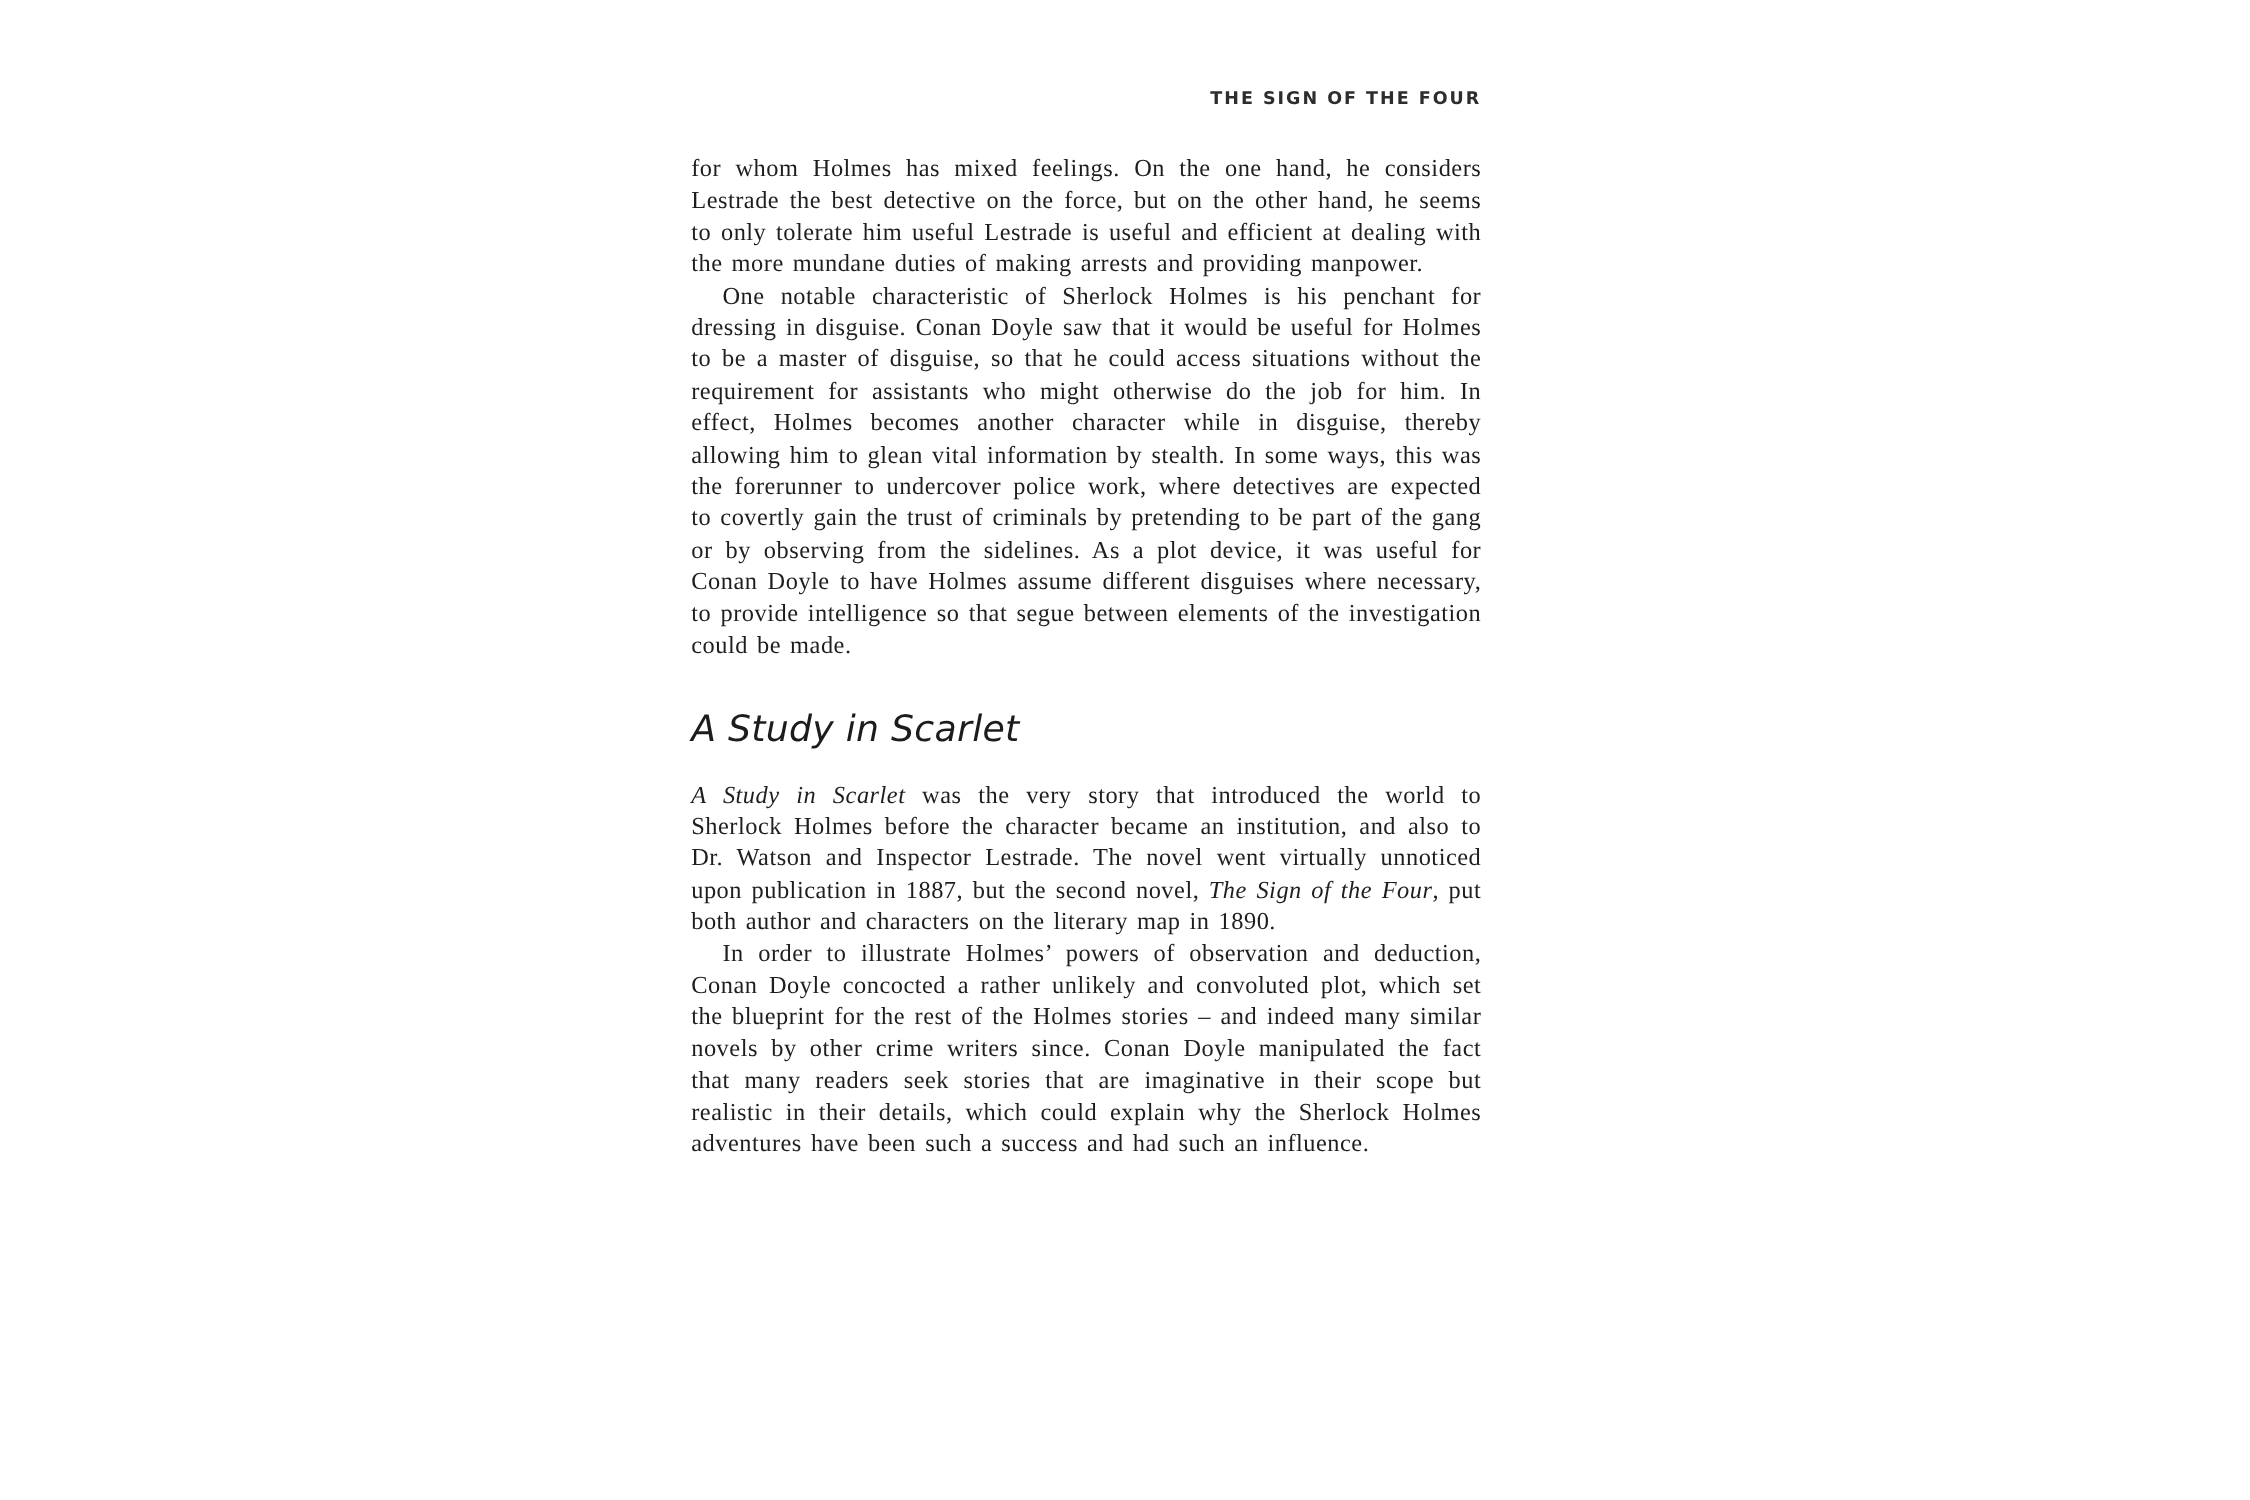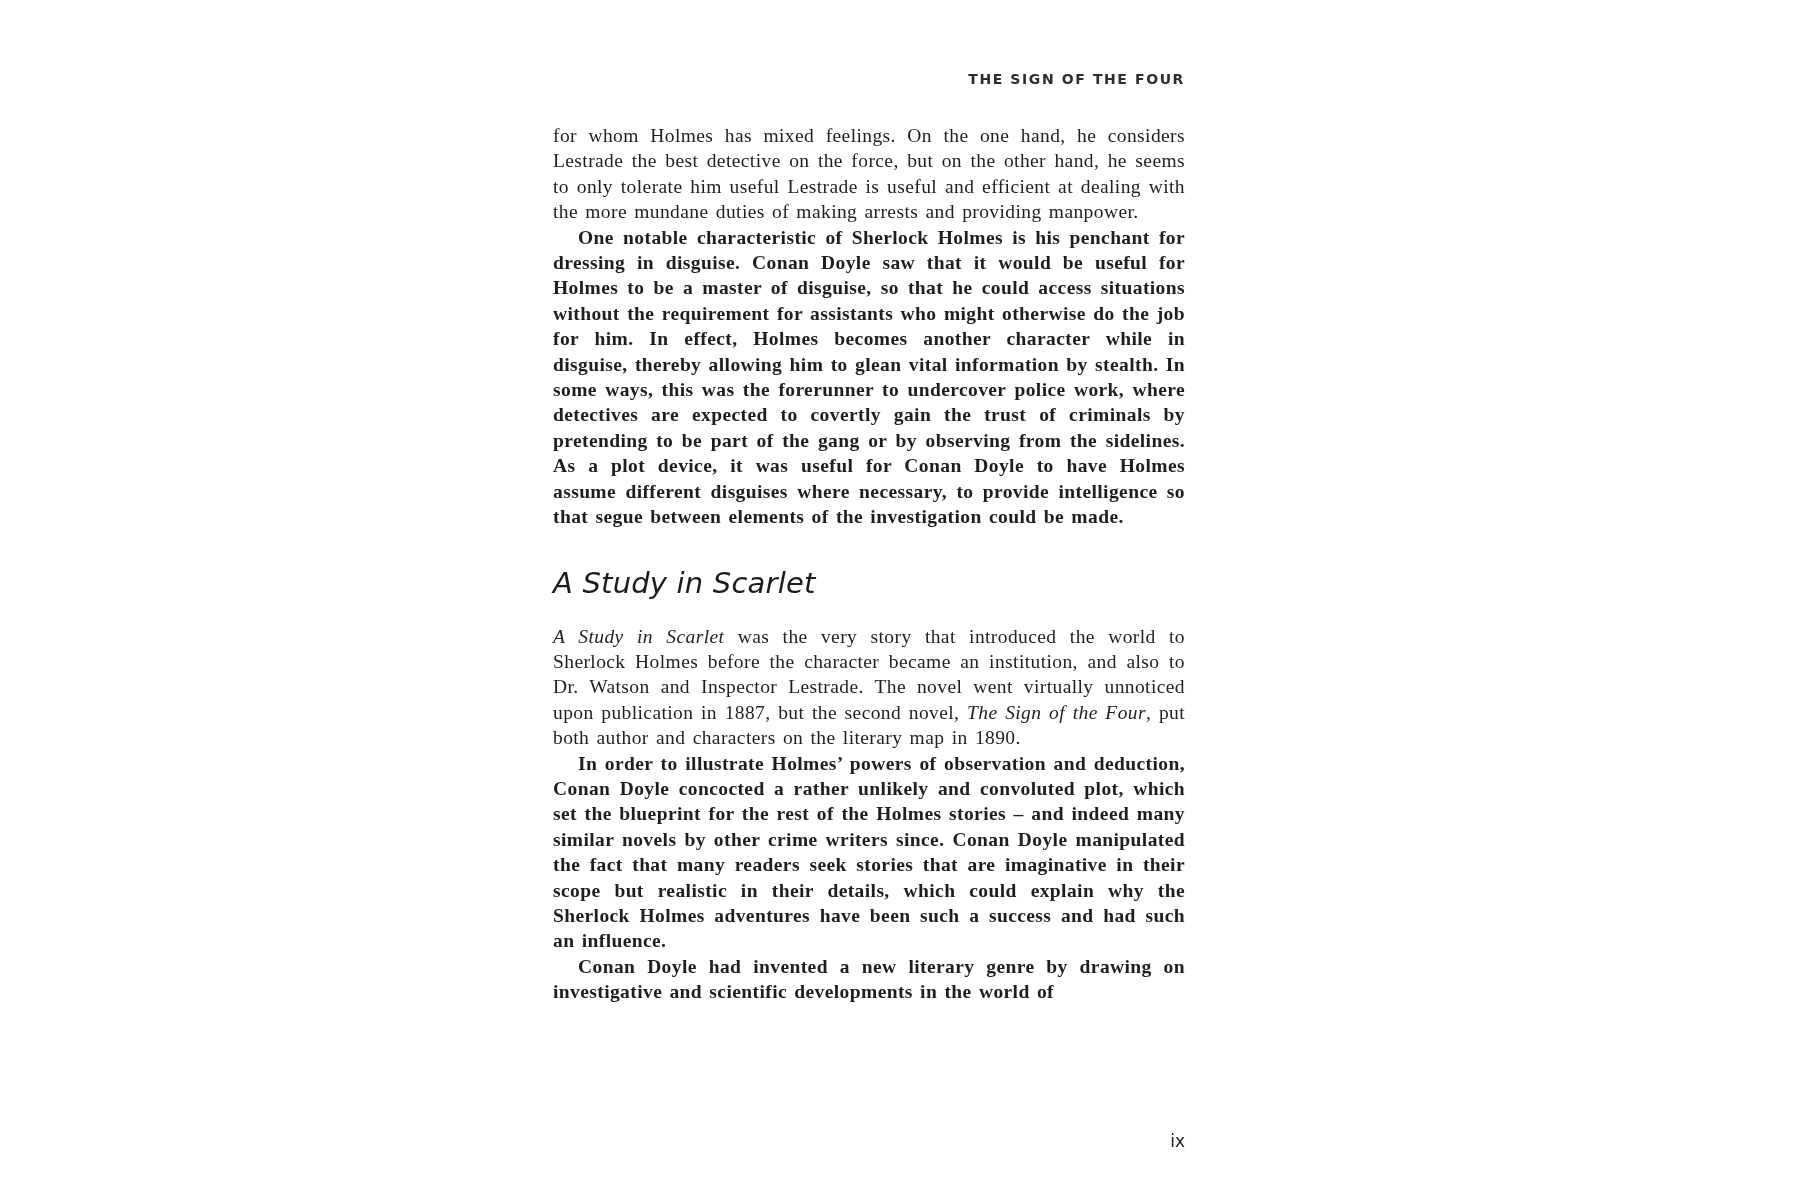--- a/index.html
+++ b/index.html
@@ -39,21 +39,20 @@
     margin: 0;
     font-size: 19.5px;
     line-height: 25.4px;
     text-align: justify;
     letter-spacing: 0.4px;
     word-spacing: 2px;
     color: #1e1e1e;
   }
   .para.indent {
     text-indent: 25px;
-    font-weight: bold;
   }
   .para .italic {
     font-style: italic;
   }
   .section-heading {
     margin: 34px 0 22px 0;
     font-family: "DejaVu Sans", sans-serif;
     font-style: italic;
     font-weight: 500;
     font-size: 29px;
@@ -85,19 +84,17 @@
     <p class="para">for whom Holmes has mixed feelings. On the one hand, he considers Lestrade the best detective on the force, but on the other hand, he seems to only tolerate him useful Lestrade is useful and efficient at dealing with the more mundane duties of making arrests and providing manpower.</p>
 
     <p class="para indent">One notable characteristic of Sherlock Holmes is his penchant for dressing in disguise. Conan Doyle saw that it would be useful for Holmes to be a master of disguise, so that he could access situations without the requirement for assistants who might otherwise do the job for him. In effect, Holmes becomes another character while in disguise, thereby allowing him to glean vital information by stealth. In some ways, this was the forerunner to undercover police work, where detectives are expected to covertly gain the trust of criminals by pretending to be part of the gang or by observing from the sidelines. As a plot device, it was useful for Conan Doyle to have Holmes assume different disguises where necessary, to provide intelligence so that segue between elements of the investigation could be made.</p>
 
     <h2 class="section-heading">A Study in Scarlet</h2>
 
     <p class="para"><span class="italic">A Study in Scarlet</span><span> was the very story that introduced the world to Sherlock Holmes before the character became an institution, and also to Dr. Watson and Inspector Lestrade. The novel went virtually unnoticed upon publication in 1887, but the second novel, </span><span class="italic">The Sign of the Four</span><span>, put both author and characters on the literary map in 1890.</span></p>
 
     <p class="para indent">In order to illustrate Holmes’ powers of observation and deduction, Conan Doyle concocted a rather unlikely and convoluted plot, which set the blueprint for the rest of the Holmes stories – and indeed many similar novels by other crime writers since. Conan Doyle manipulated the fact that many readers seek stories that are imaginative in their scope but realistic in their details, which could explain why the Sherlock Holmes adventures have been such a success and had such an influence.</p>
 
-    <p class="para indent">Conan Doyle had invented a new literary genre by drawing on investigative and scientific developments in the world of</p>
 
   </div>
 
-  <div class="folio">ix</div>
 
 </div>
 
 </body></html>

